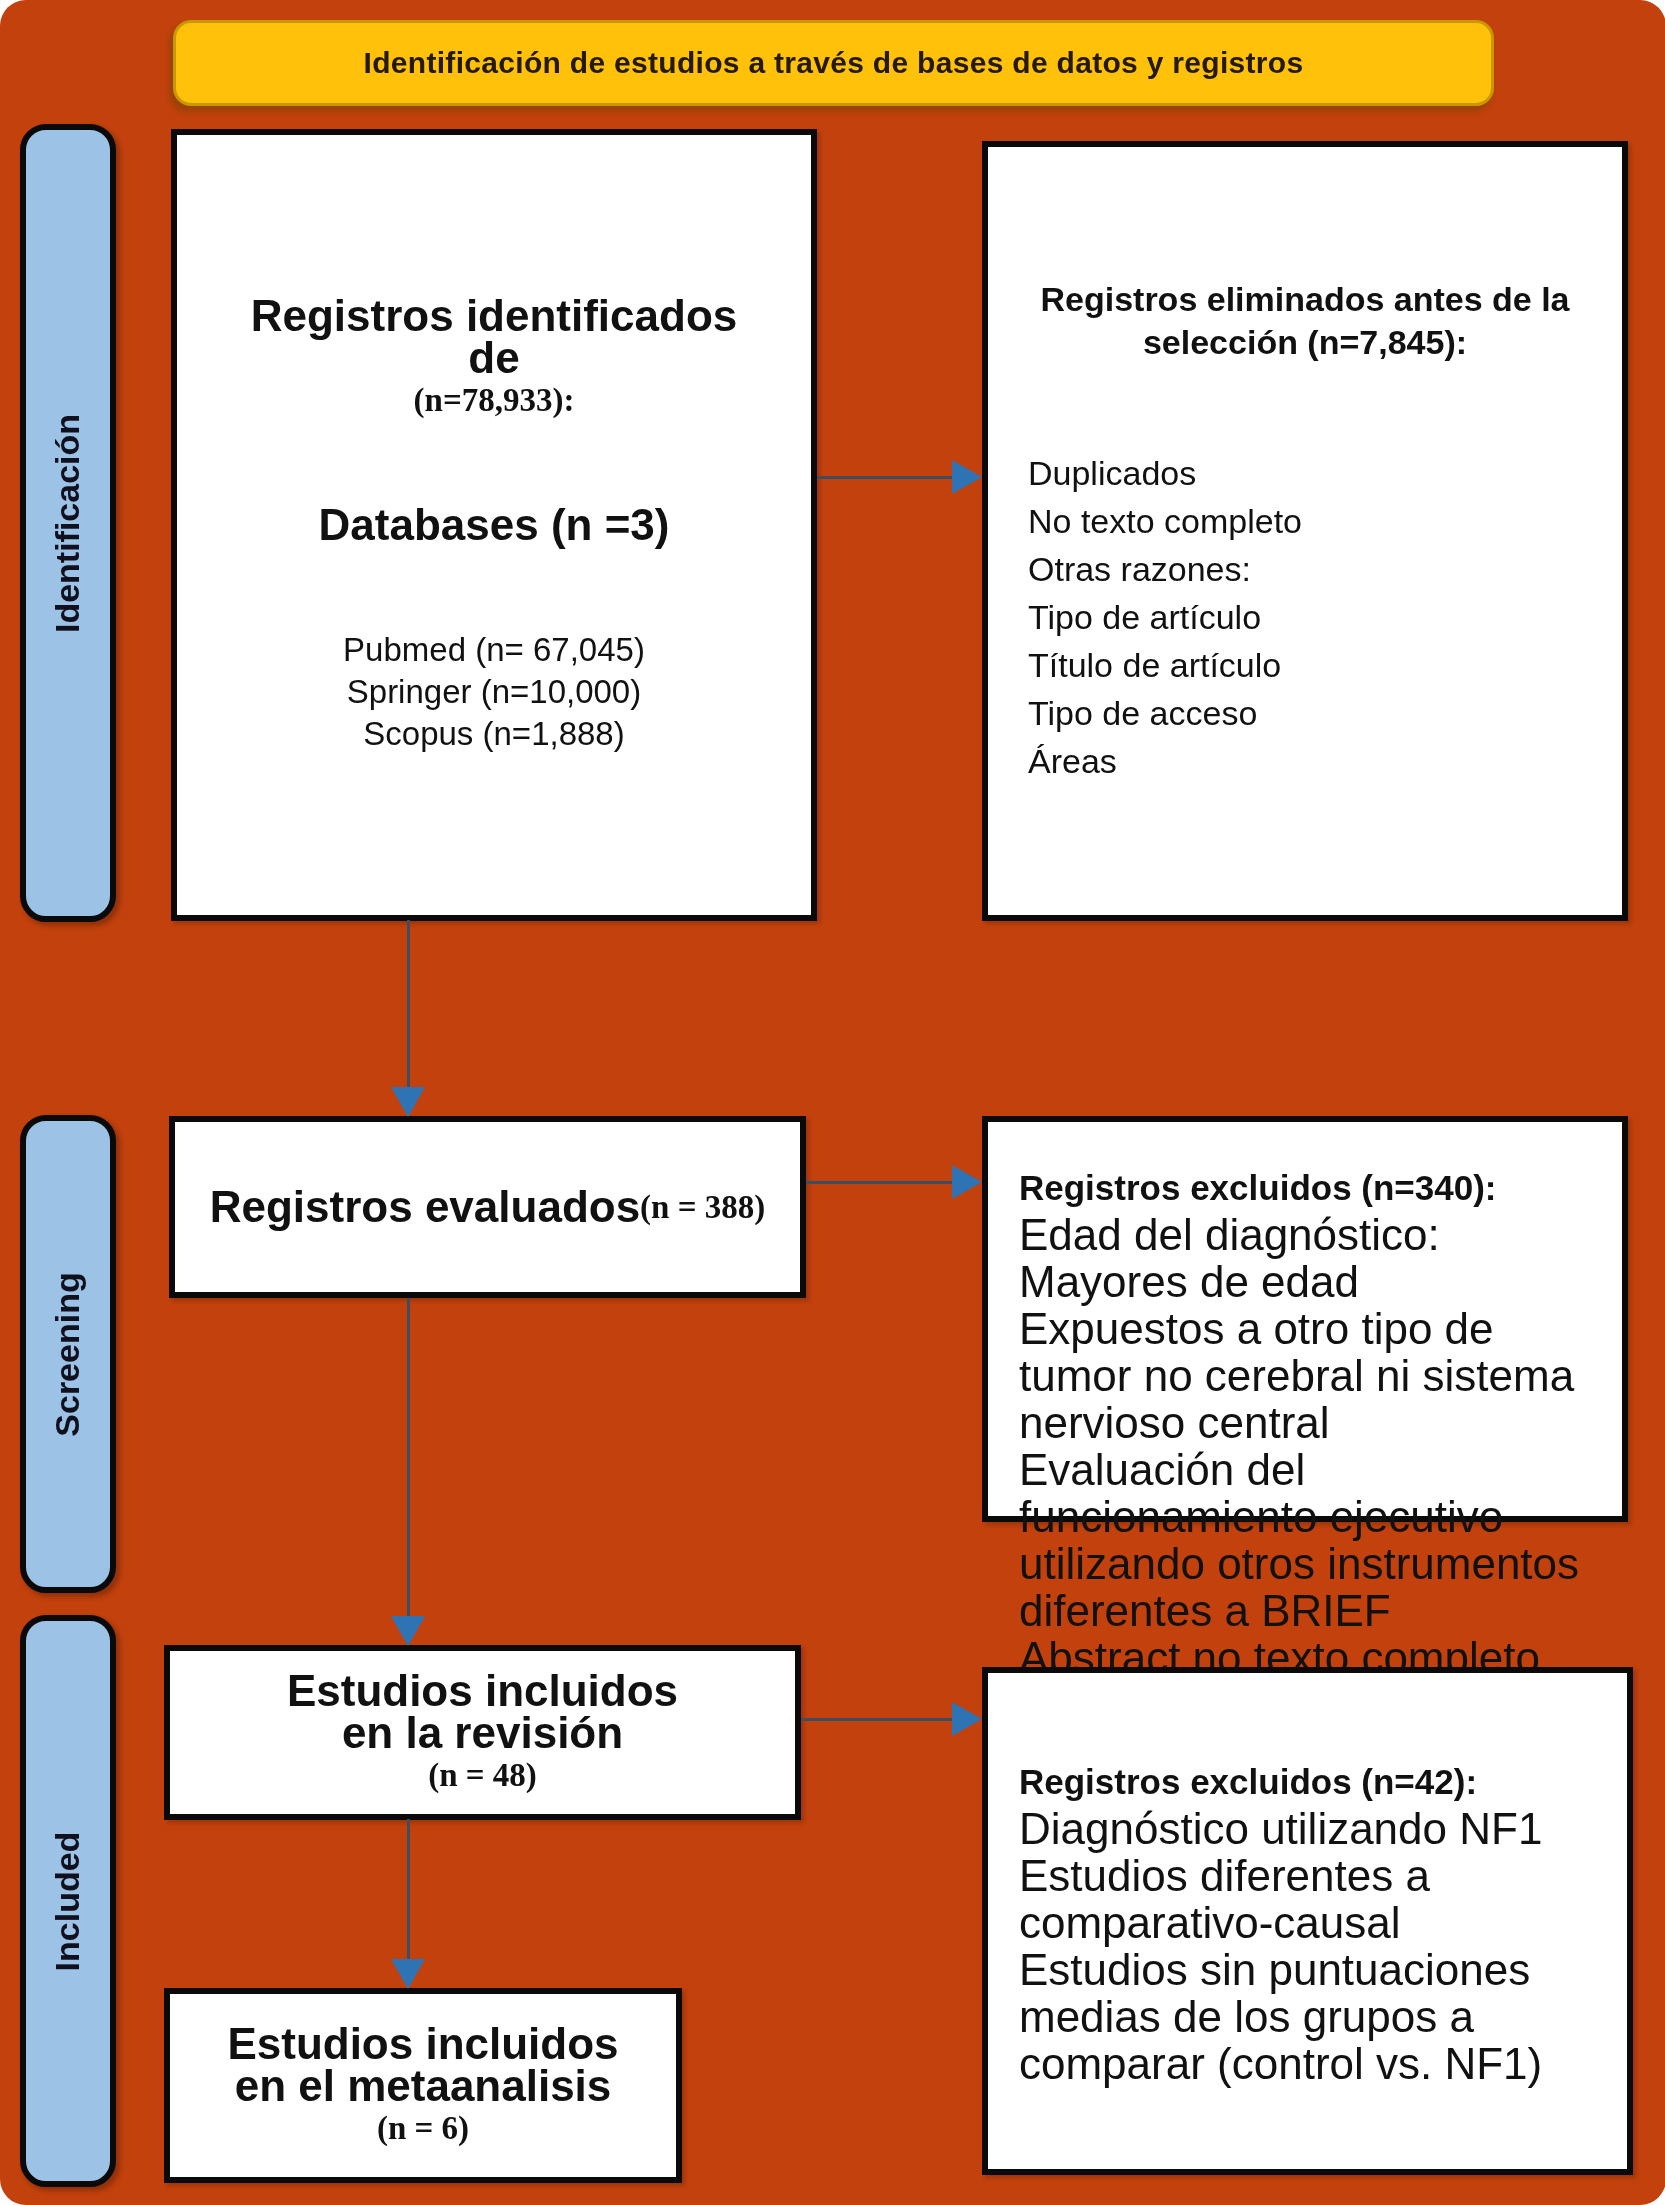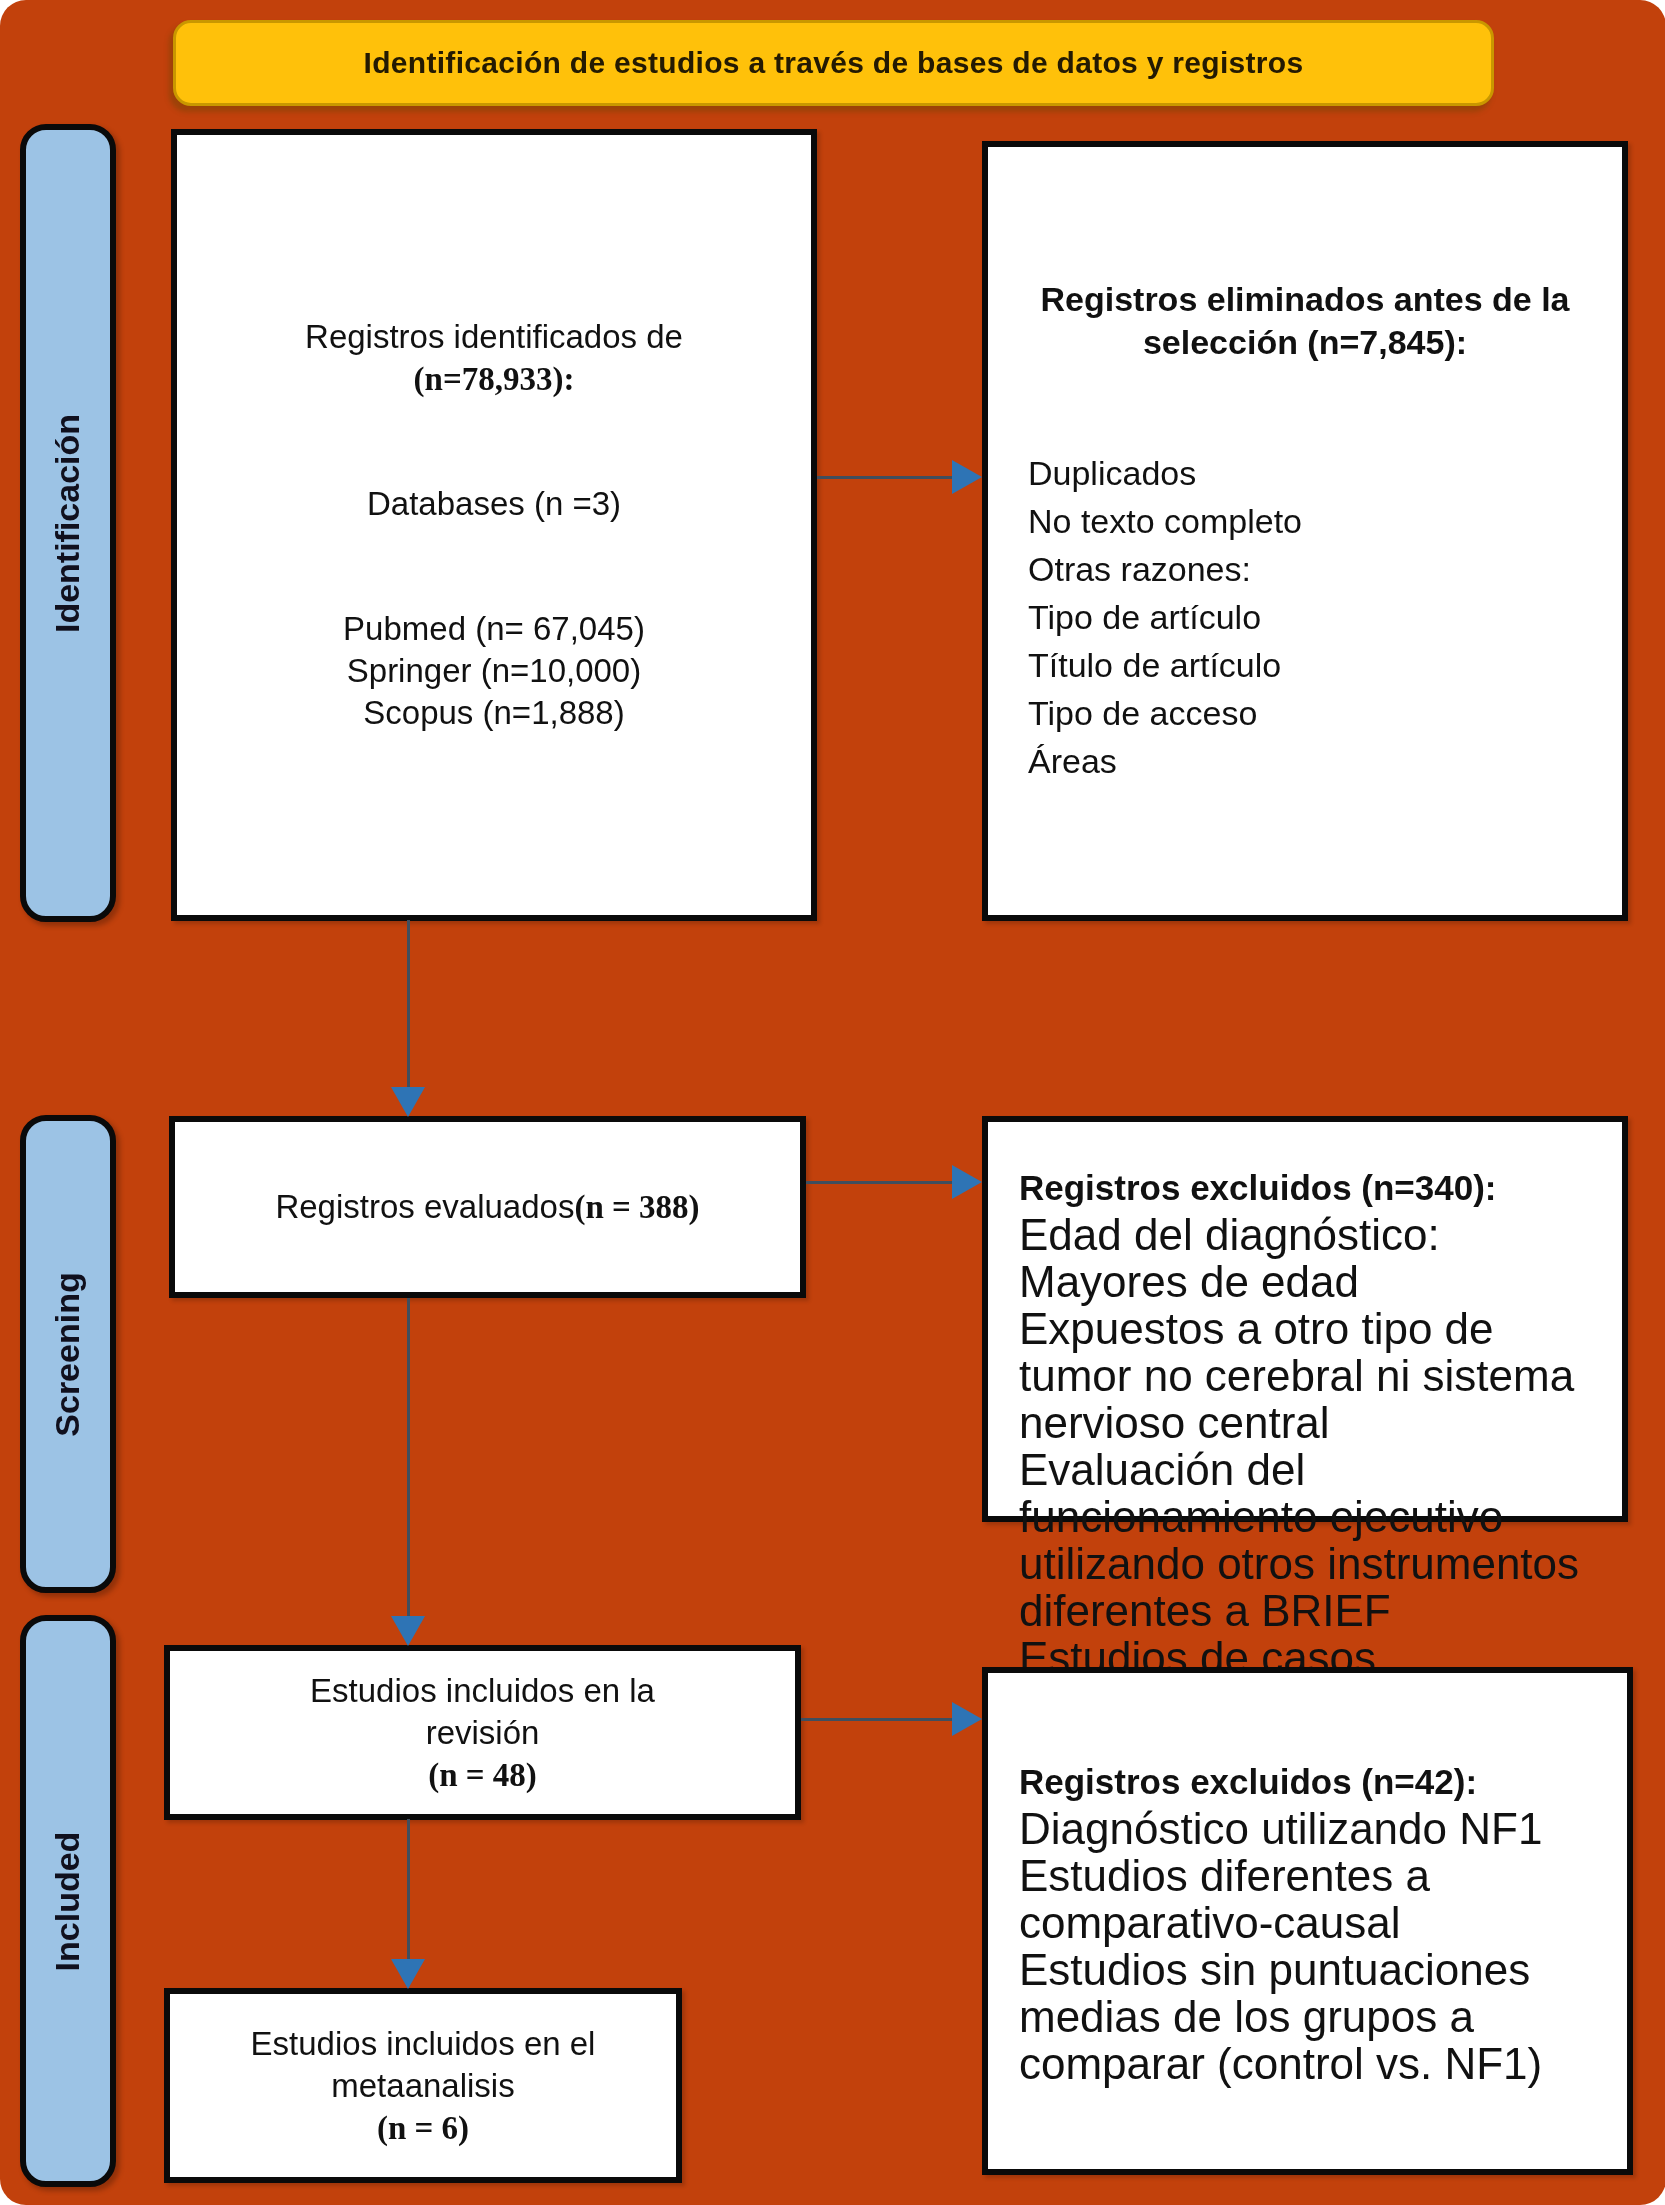--- a/index.html
+++ b/index.html
@@ -59,21 +59,21 @@
     display:flex;flex-direction:row;align-items:center;justify-content:center;text-align:center;}
   .box-excluded-screening{left:982px;top:1116px;width:646px;height:406px;
     padding:42px 36px 0 31px;box-sizing:border-box;}
   .box-included-review{left:164px;top:1645px;width:637px;height:175px;
     display:flex;flex-direction:column;align-items:center;justify-content:center;text-align:center;}
   .box-excluded-included{left:982px;top:1667px;width:651px;height:508px;
     padding:85px 72px 0 31px;box-sizing:border-box;}
   .box-included-meta{left:164px;top:1988px;width:518px;height:195px;
     display:flex;flex-direction:column;align-items:center;justify-content:center;text-align:center;}
 
-  .h-bold{font-size:33px;font-weight:normal;line-height:42px;}
+  .h-bold{font-size:44px;font-weight:bold;line-height:42px;}
   .h-bold-right{font-size:35px;font-weight:bold;line-height:47px;}
   .body-line{font-size:33px;line-height:42px;}
   .reason-line{font-size:44px;line-height:47px;}
 
   .box-identified .title{max-width:534px;}
   .box-identified .databases{margin-top:83px;}
   .box-identified .sources{margin-top:83px;}
   .box-removed .title{align-self:center;text-align:center;max-width:560px;font-size:34px;font-weight:bold;line-height:43px;}
   .box-removed .reasons{margin-top:85px;padding-left:40px;}
   .box-removed .reason-line{line-height:48px;font-size:34px;}
@@ -148,21 +148,20 @@
     <div class="h-bold title">Registros evaluados</div>
     <div class="nline">(n = 388)</div>
   </div>
 
   <div class="fbox box-excluded-screening">
     <div class="h-bold-right">Registros excluidos (n=340):</div>
     <div>
         <div class="reason-line">Edad del diagnóstico: Mayores de edad</div>
         <div class="reason-line">Expuestos a otro tipo de tumor no cerebral ni sistema nervioso central</div>
         <div class="reason-line">Evaluación del funcionamiento ejecutivo utilizando otros instrumentos diferentes a BRIEF</div>
-        <div class="reason-line">Estudios de casos</div>
         <div class="reason-line">Abstract no texto completo</div>
       </div>
   </div>
 
   <div class="fbox box-included-review">
     <div class="h-bold title">Estudios incluidos en la revisión</div>
     <div class="nline">(n = 48)</div>
   </div>
 
   <div class="fbox box-excluded-included">

